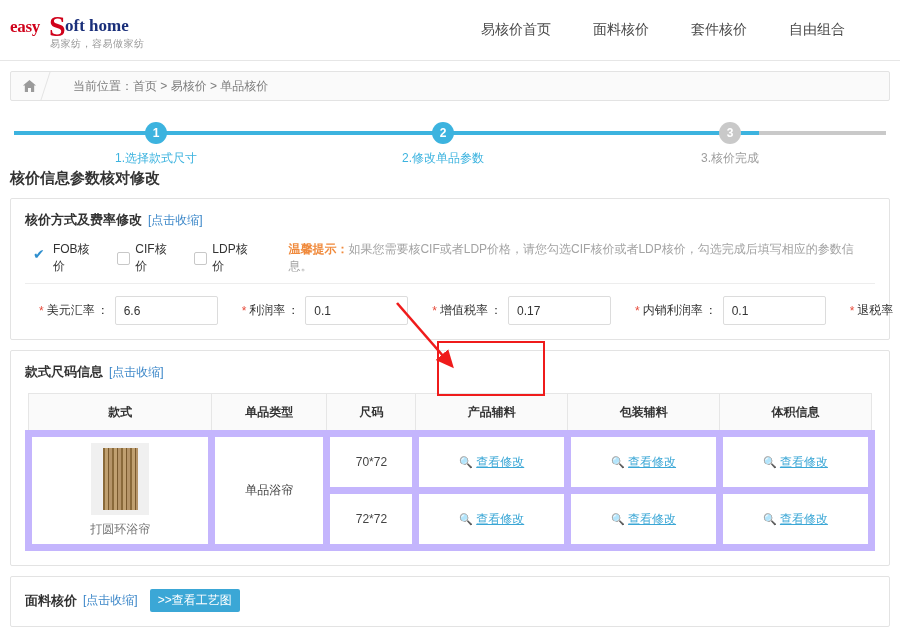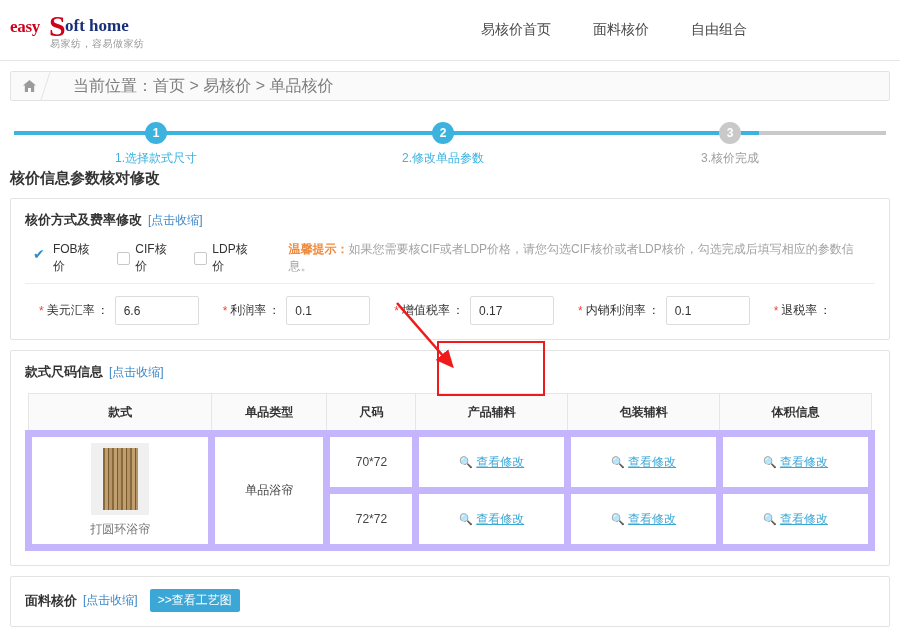--- a/index.html
+++ b/index.html
@@ -67,21 +67,21 @@
   .crumb-home {
     width:36px; display:flex; align-items:center; justify-content:center;
     color:#9b9b9b; font-size:14px;
   }
   .crumb-sep {
     width:14px; height:30px;
     border-left:1px solid #e3e3e3;
     transform: skewX(-18deg);
     margin-left:-2px;
   }
-  .crumb-text { margin-left:14px; font-size:16px; color:#7d7d7d; }
+  .crumb-text { margin-left:14px; font-size:12px; color:#7d7d7d; }
 
   
   .steps { position:relative; margin: 18px 0 0 0; height:46px; }
   .step-line { position:absolute; top:12px; left:14px; right:14px; height:4px; background:#c9c9c9; }
   .step-line-done { position:absolute; top:12px; left:14px; width:745px; height:4px; background:#3cb3df; }
   .step { position:absolute; width:200px; text-align:center; top:0; }
   .step .dot {
     width:22px; height:22px; border-radius:50%;
     background:#3cb3df; color:#fff; font-size:12px; line-height:22px;
     margin:3px auto 0; display:block; font-weight:bold;
@@ -130,21 +130,21 @@
 
   .sub-title { margin:14px 0 0 14px; font-size:12px; font-weight:bold; color:#333; }
   .hr { height:1px; background:#ededed; margin:8px 0 0 0; }
 
   .fields { display:flex; align-items:center; margin-top:12px; padding-left:14px; }
   .field { display:flex; align-items:center; margin-right:24px; }
   .req { color:#e74c3c; margin-right:3px; font-size:12px; }
   .field label { font-size:12px; color:#333; white-space:nowrap; }
   .field .colon { font-size:12px; color:#333; margin:0 6px 0 2px; }
   .field input {
-    width:84px; height:29px; border:1px solid #dcdcdc; border-radius:2px;
+    width:103px; height:29px; border:1px solid #dcdcdc; border-radius:2px;
     padding:0 8px; font-size:12px; color:#333;
     font-family:"Liberation Sans", sans-serif; background:#fff;
   }
 
   
   table.grid { width:100%; border-collapse:collapse; margin-top:12px; table-layout:fixed; }
   table.grid th {
     background:#fafafa; border:1px solid #e6e6e6;
     font-size:12px; font-weight:bold; color:#333;
     height:40px; text-align:center;
@@ -189,20 +189,21 @@
         <span class="logo-easy">easy</span>
         <span class="logo-s"><span class="s-red">S</span></span>
         <span class="logo-oft">oft home</span>
       </div>
       <div class="logo-tag">易家纺，容易做家纺</div>
     </div>
 
     <div class="nav">
       <div class="nav-item">易核价首页</div>
       <div class="nav-item">面料核价</div>
+      <div class="nav-item">套件核价</div>
       <div class="nav-item">自由组合</div>
     </div>
   </div>
   <div class="header-divider"></div>
 
   <div class="crumb-wrap">
     <div class="crumb">
       <div class="crumb-home">
         <svg width="15" height="14" viewBox="0 0 16 15" aria-hidden="true">
           <path d="M8 1 L15 7 L13 7 L13 14 L9.6 14 L9.6 9.6 L6.4 9.6 L6.4 14 L3 14 L3 7 L1 7 Z" fill="#9b9b9b"></path>

